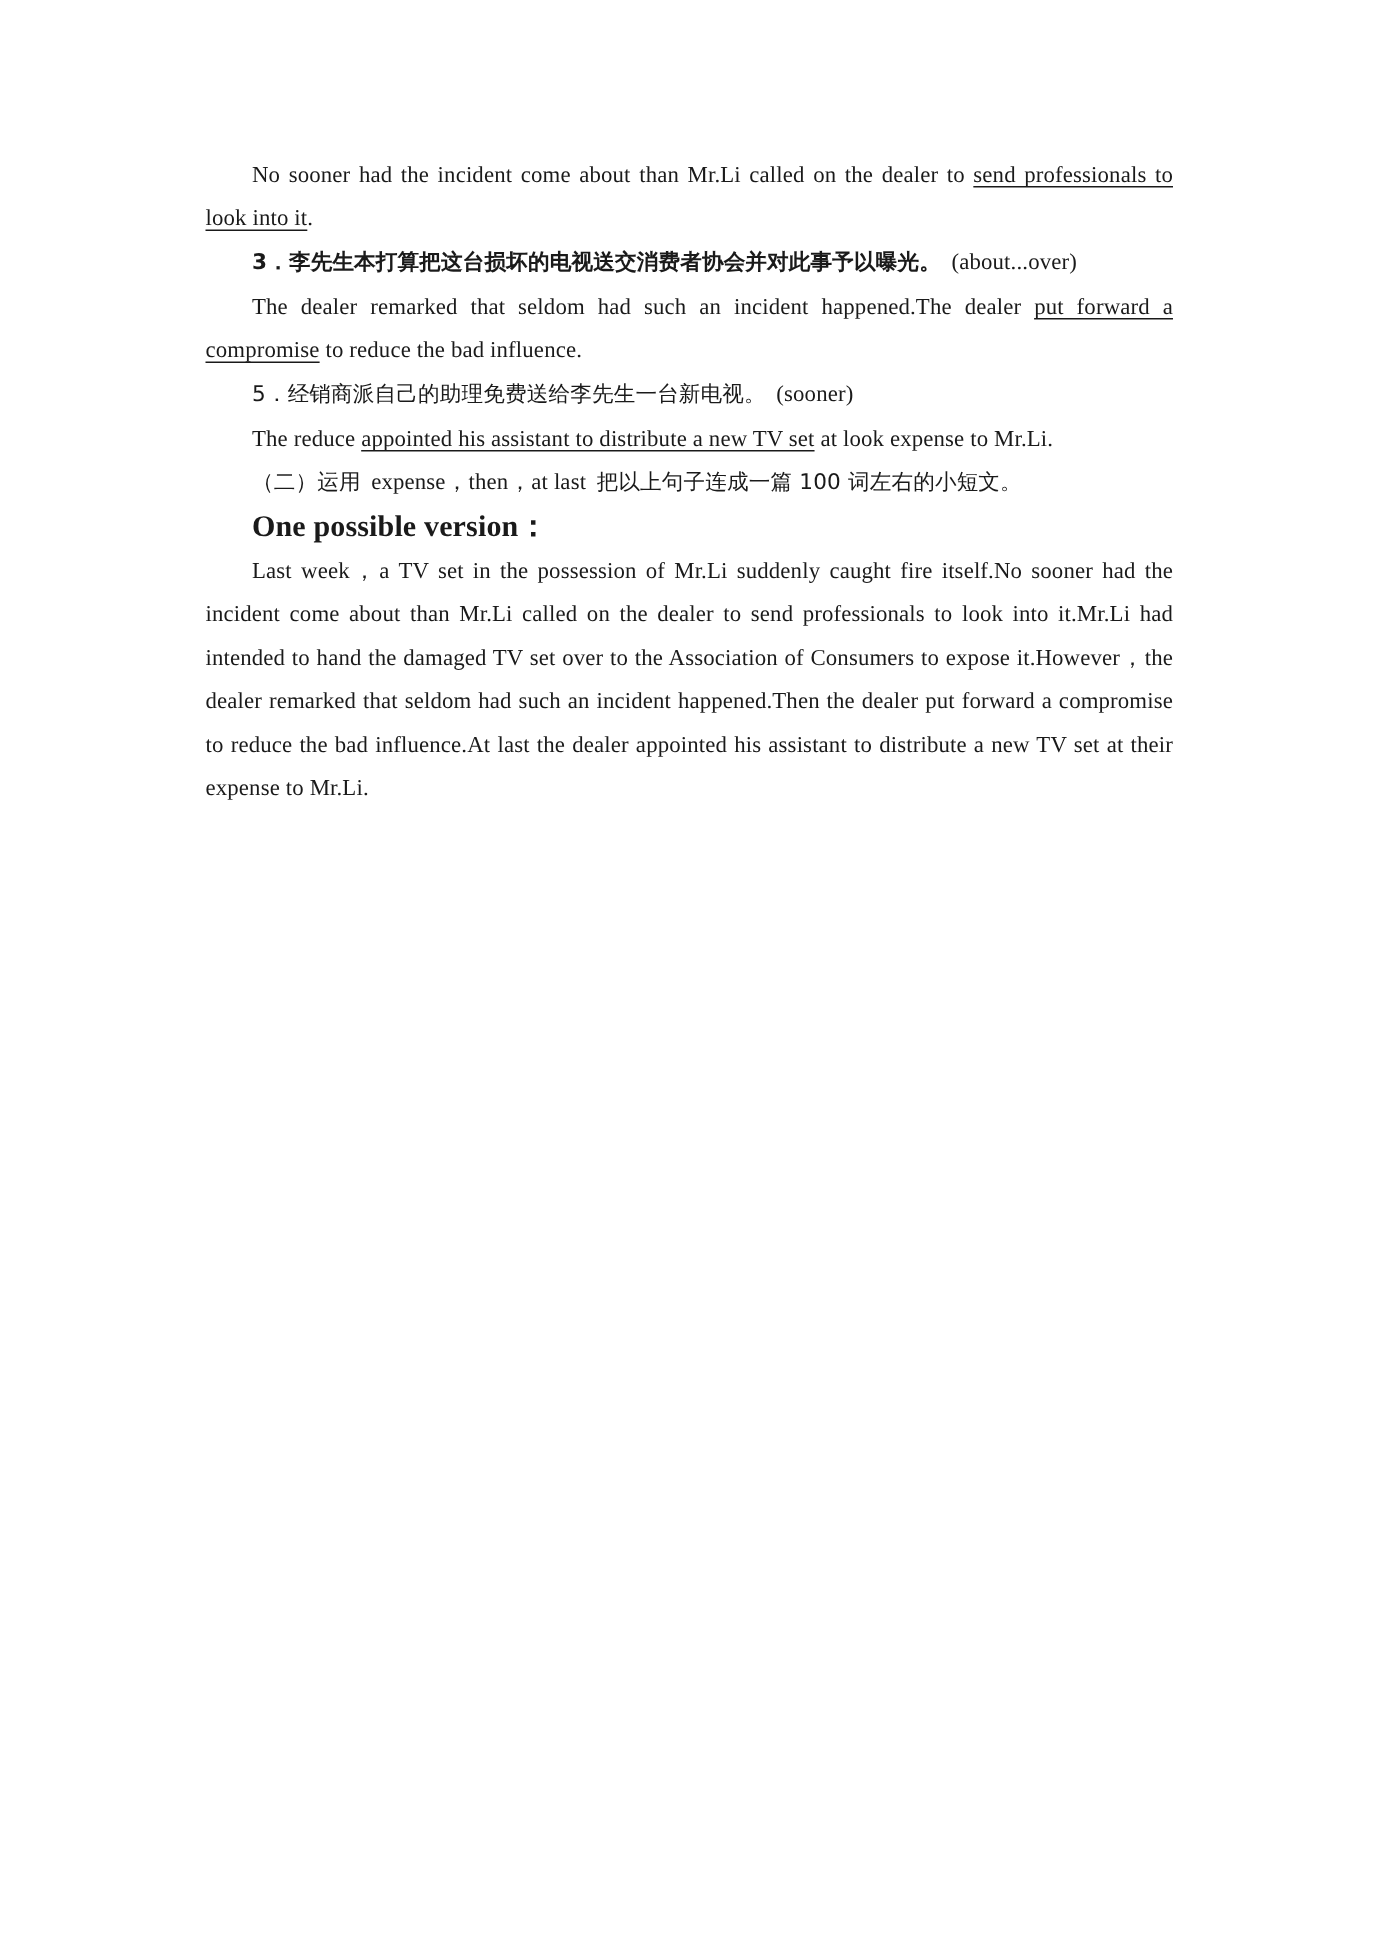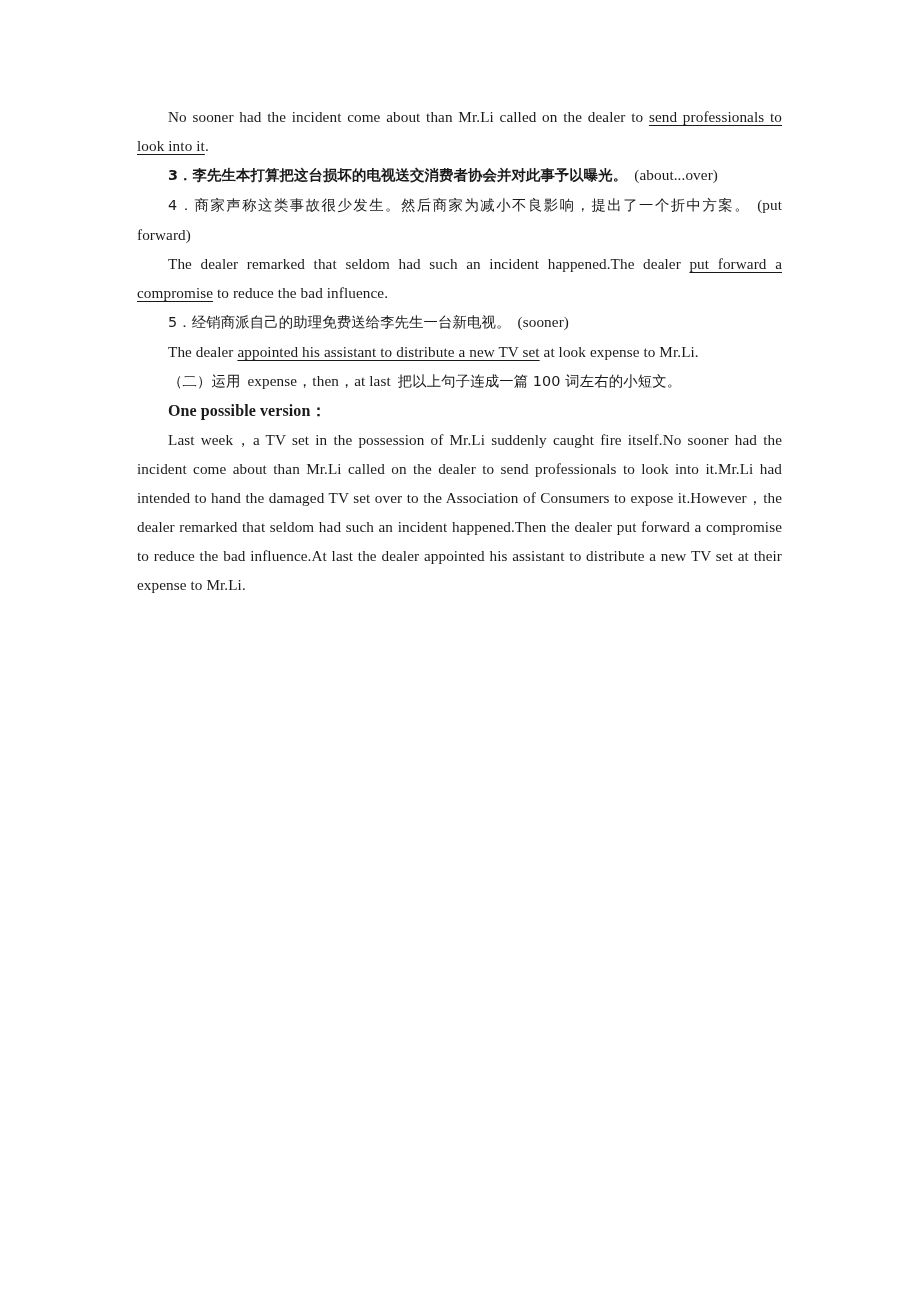--- a/index.html
+++ b/index.html
@@ -47,46 +47,45 @@
     font-size: 14.4px;
     font-weight: bold;
   }
   .u {
     text-decoration: underline;
     text-underline-offset: 2.5px;
     text-decoration-thickness: 1px;
   }
   .hdr {
     font-weight: bold;
-    font-size: 16px;
+    font-size: 20px;
     text-indent: 31px;
   }
   .sp {
     display: inline-block;
     width: 7px;
   }
 </style>
 </head>
 <body>
 
 <div class="page">
   <div class="content">
 
     <p class="para indent"><span>No sooner had the incident come about than Mr.Li called on the dealer to </span><span class="u">send professionals to look into it</span><span>.</span></p>
 
     <p class="para indent"><span class="cjk-bold">3．</span><span class="cjk-bold">李先生本打算把这台损坏的电视送交消费者协会并对此事予以曝光。</span><span class="sp"></span><span>(about...over)</span></p>
 
 
-    <p class="para indent"><span class="cjk">4．</span><span class="cjk">商家声称这类事故很少发生。然后商家为减小不良影响，提出了一个折中方案。</span><span class="sp"></span><span>(put forward)</span></p>
 
     <p class="para indent"><span>The dealer remarked that seldom had such an incident happened.The dealer </span><span class="u">put forward a compromise</span><span> to reduce the bad influence.</span></p>
 
     <p class="para indent"><span class="cjk">5．</span><span class="cjk">经销商派自己的助理免费送给李先生一台新电视。</span><span class="sp"></span><span>(sooner)</span></p>
 
-    <p class="para indent"><span>The dealer </span><span class="u">appointed his assistant to distribute a new TV set</span><span> at look expense to Mr.Li.</span></p>
+    <p class="para indent"><span>The reduce </span><span class="u">appointed his assistant to distribute a new TV set</span><span> at look expense to Mr.Li.</span></p>
 
     <p class="para indent"><span class="cjk">（二）</span><span class="cjk">运用</span><span class="sp"></span><span>expense，then，at last</span><span class="sp"></span><span class="cjk">把以上句子连成一篇 100 词左右的小短文。</span></p>
 
     <p class="para hdr">One possible version：</p>
 
     <p class="para indent">Last week，a TV set in the possession of Mr.Li suddenly caught fire itself.No sooner had the incident come about than Mr.Li called on the dealer to send professionals to look into it.Mr.Li had intended to hand the damaged TV set over to the Association of Consumers to expose it.However，the dealer remarked that seldom had such an incident happened.Then the dealer put forward a compromise to reduce the bad influence.At last the dealer appointed his assistant to distribute a new TV set at their expense to Mr.Li.</p>
 
   </div>
 </div>
 

